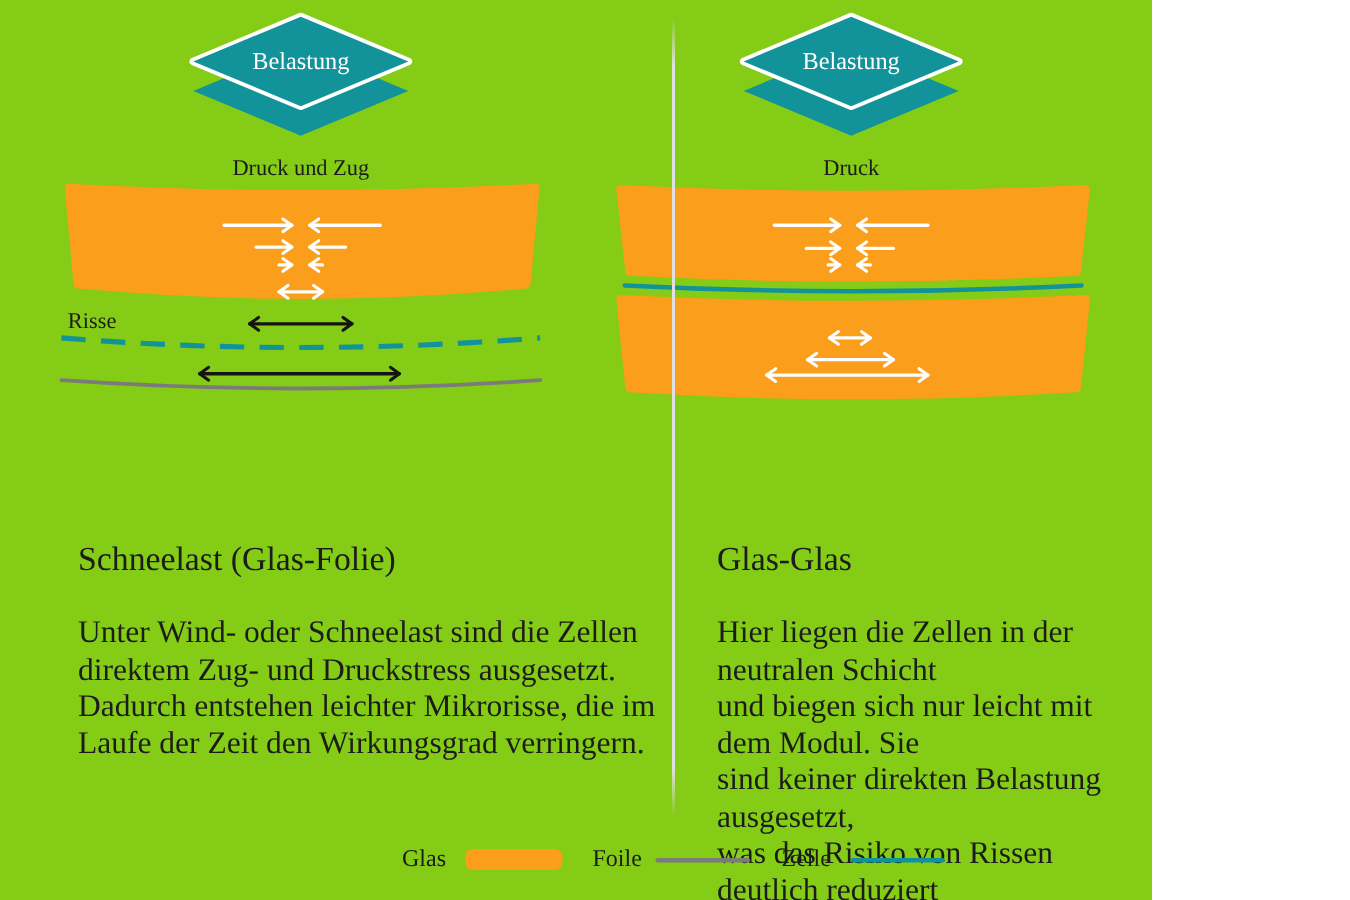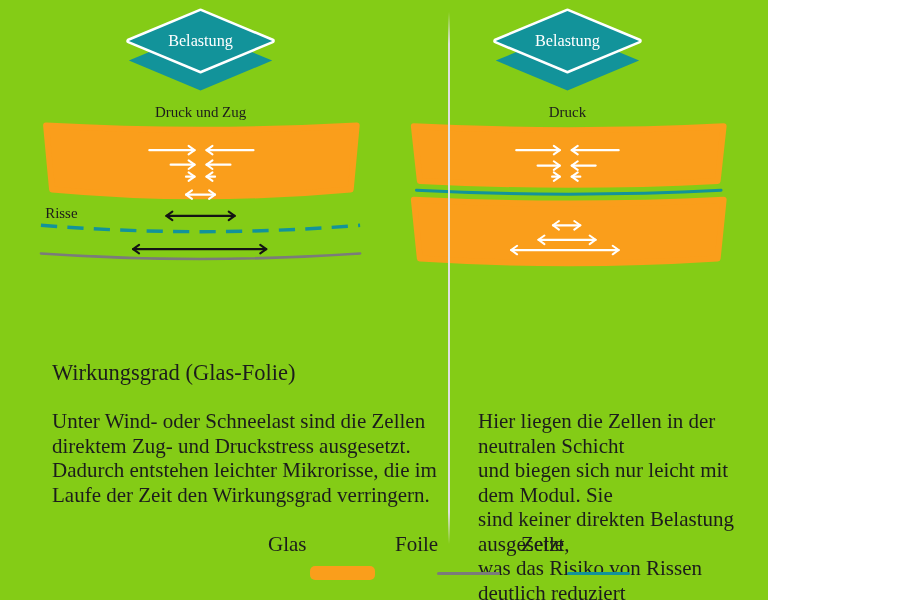--- a/index.html
+++ b/index.html
@@ -22,21 +22,21 @@
   .cell-solid{fill:none;stroke:var(--teal);stroke-width:3.5;stroke-linecap:round;}
   .foil-line{fill:none;stroke:var(--foil);stroke-width:3;stroke-linecap:round;}
   .divider{
     position:absolute;left:448px;top:12px;width:2px;height:532px;
     background:linear-gradient(to bottom,rgba(224,224,224,0),var(--divider) 6%,var(--divider) 94%,rgba(224,224,224,0));
   }
   .heading{position:absolute;top:359px;font-size:22.5px;line-height:1.2;font-weight:400;color:var(--ink);}
   .bodytext{position:absolute;top:409px;font-size:21px;line-height:24.5px;white-space:pre-line;color:var(--ink);}
   .heading.left,.bodytext.left{left:52px;}
   .heading.right,.bodytext.right{left:478px;}
-  .legend-label{position:absolute;top:532px;font-size:21px;color:var(--ink);}
+  .legend-label{position:absolute;top:564px;font-size:16px;color:var(--ink);}
   .legend-swatch{position:absolute;top:566px;left:310px;width:65px;height:14px;border-radius:5px;background:var(--orange);}
   .legend-line{position:absolute;top:572px;width:63px;height:3px;border-radius:2px;}
   .legend-line.foil{left:437px;background:var(--foil);}
   .legend-line.cell{left:567px;background:var(--teal);}
 </style>
 </head>
 <body>
 
 <div class="canvas">
 
@@ -102,26 +102,27 @@
 
     <g>
       <line class="arrow-w" x1="648" y1="264" x2="680" y2="264" marker-start="url(#ah-w)" marker-end="url(#ah-w)"></line>
       <line class="arrow-w" x1="631" y1="281" x2="698" y2="281" marker-start="url(#ah-w)" marker-end="url(#ah-w)"></line>
       <line class="arrow-w" x1="599" y1="293" x2="725" y2="293" marker-start="url(#ah-w)" marker-end="url(#ah-w)"></line>
     </g>
   </svg>
 
   <div class="divider"></div>
 
-  <h2 class="heading left" style="margin:0;">Wirkungsgrad (Glas-Folie)</h2>
+  <h2 class="heading left" style="margin:0;">Schneelast (Glas-Folie)</h2>
   <p class="bodytext left" style="margin:0;">Unter Wind- oder Schneelast sind die Zellen
 direktem Zug- und Druckstress ausgesetzt.
 Dadurch entstehen leichter Mikrorisse, die im
 Laufe der Zeit den Wirkungsgrad verringern.</p>
 
+  <h2 class="heading right" style="margin:0;">Glas-Glas</h2>
   <p class="bodytext right" style="margin:0;">Hier liegen die Zellen in der neutralen Schicht
 und biegen sich nur leicht mit dem Modul. Sie
 sind keiner direkten Belastung ausgesetzt,
 was das Risiko von Rissen deutlich reduziert
 und eine stabile Leistung sicherstellt.</p>
 
   <div>
     <span class="legend-label" style="left:268px;">Glas</span>
     <span class="legend-swatch"></span>
     <span class="legend-label" style="left:395px;text-align:right;">Foile</span>

